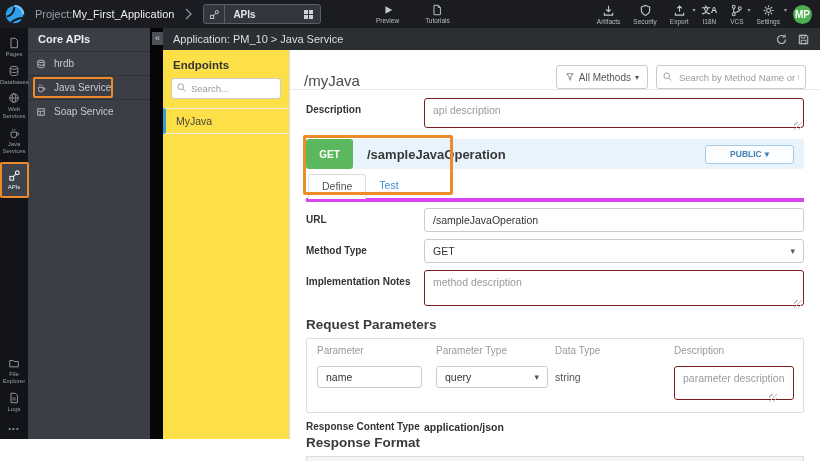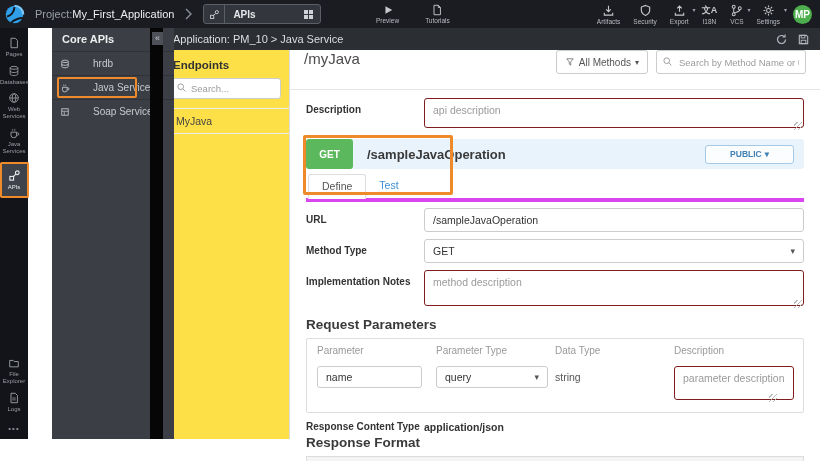--- a/index.html
+++ b/index.html
@@ -40,24 +40,24 @@
   .rail-item .rlabel { font-size:6px; line-height:7px; text-align:center; width:28px; }
   .rh1{height:27px} .rh2{height:28px} .rh3{height:34px} .rh4{height:36px}
   .rail-item.active { margin-top:4px; height:34px; background:#3e434b; color:#e8eaec; }
   .rail-item.active::before { content:""; position:absolute; left:0; top:0; bottom:0;
                               width:2px; background:#2f9fe8; }
   .rail-bottom { margin-top:auto; display:flex; flex-direction:column; }
   .rail-dots { color:#8c9096; text-align:center; font-size:8px; letter-spacing:1px;
                padding:8px 0 6px; cursor:pointer; }
 
   
-  .coreapis { position:absolute; left:28px; top:28px; bottom:0; width:122px; background:#3b3e44; z-index:4;margin-left:24px; }
+  .coreapis { position:absolute; left:28px; top:28px; bottom:0; width:122px; background:#3b3e44; z-index:4; }
   .ca-title { height:23px; line-height:23px; padding-left:10px; color:#edeef0;
               font-size:11px; font-weight:bold; }
-  .ca-item { height:24px; display:flex; align-items:center; gap:23px; padding-left:8px;
+  .ca-item { height:24px; display:flex; align-items:center; gap:8px; padding-left:8px;
              color:#c7cacd; font-size:10px; border-top:1px solid rgba(0,0,0,.18);
              cursor:pointer; position:relative; }
   .ca-item svg { flex:0 0 auto; }
 
   
   .strip { position:absolute; left:150px; top:28px; bottom:0; width:13px; background:#060607; z-index:4; }
   .collapse-btn { position:absolute; left:2px; top:4px; width:11px; height:13px; background:#4d5056;
                   color:#c9cbce; font-size:9px; line-height:12px; text-align:center; cursor:pointer; }
 
   
@@ -76,21 +76,21 @@
   .ep-search input { width:100%; height:21px; border:1px solid #ccc; border-radius:3px;
                      font-size:9.5px; padding:0 4px 0 19px; color:#333;
                      font-family:"Liberation Sans",sans-serif; }
   .ep-search .mag { position:absolute; left:5px; top:4px; color:#999; }
   .ep-item { border-top:1px solid #ececec; border-bottom:1px solid #ececec;
              border-left:3px solid #3d9bd6; padding:6px 10px; font-size:10.5px;
              color:#444; cursor:pointer; }
 
   
   .form-area { flex:1; min-width:0; position:relative; }
-  .form-header { height:40px; display:flex; align-items:flex-start; padding:0 14px;
+  .form-header { height:40px; display:flex; align-items:flex-end; padding:0 14px;
                  border-bottom:1px solid #e6e6e6; }
   .svc-title { font-size:15px; color:#4a4a4a; }
   .methods-btn { margin-left:auto; height:24px; border:1px solid #ccc; border-radius:3px;
                  display:flex; align-items:center; padding:0 8px; font-size:10px;
                  color:#555; gap:4px; cursor:pointer; background:#fff; }
   .msearch { width:150px; height:24px; margin-left:8px; position:relative; }
   .msearch input { width:100%; height:24px; border:1px solid #ccc; border-radius:3px;
                    font-size:9.5px; padding:0 6px 0 22px; color:#333;
                    font-family:"Liberation Sans",sans-serif; }
   .msearch .mag { position:absolute; left:6px; top:6px; color:#999; }

